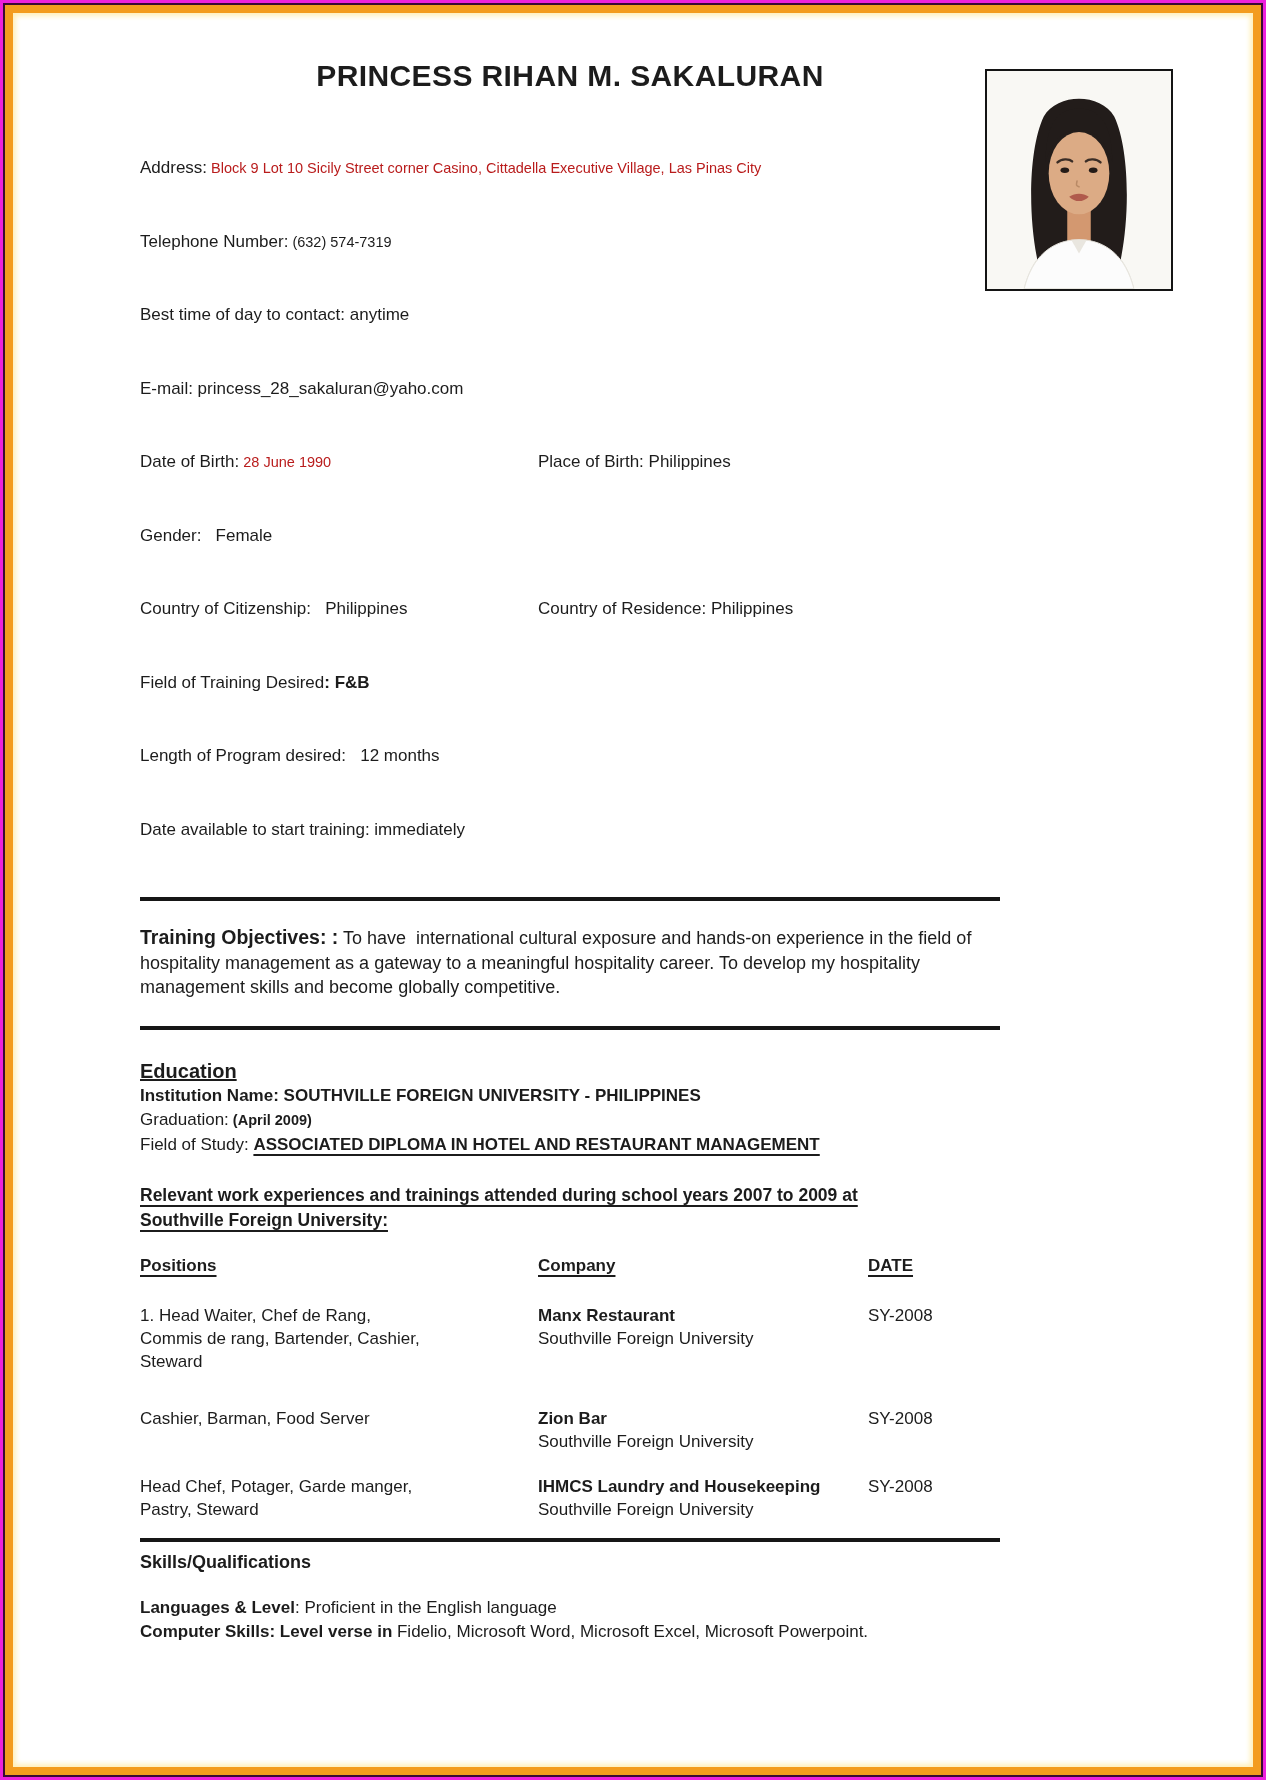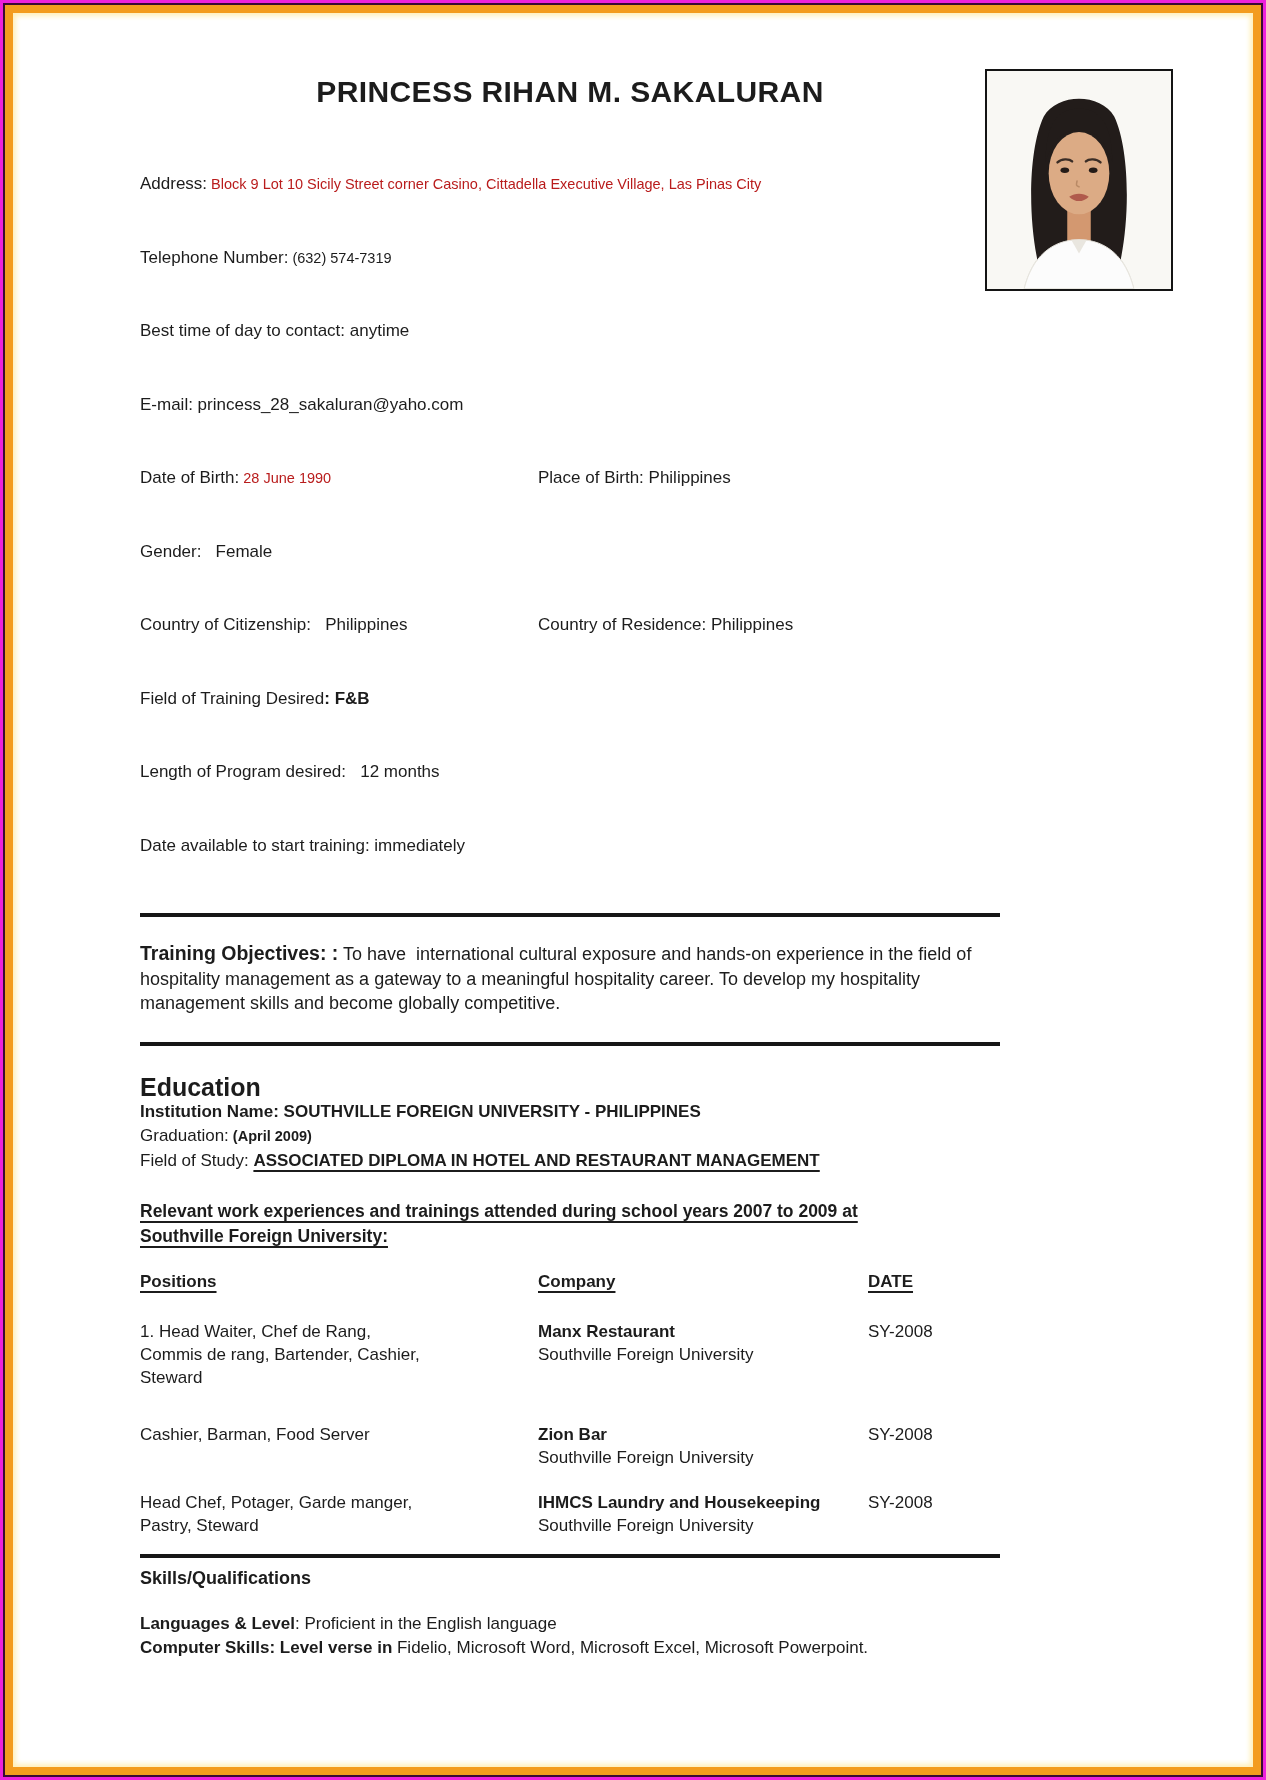--- a/index.html
+++ b/index.html
@@ -5,21 +5,21 @@
   * { box-sizing: border-box; }
   html,body { margin:0; padding:0; background:#ffffff; }
 
   .frame-magenta { width:1266px; height:1780px; background:#ee21dc; padding:3px; }
   .frame-black   { width:100%; height:100%; background:#3a0a33; padding:2px; }
   .frame-orange  { width:100%; height:100%; background:#f39c1f; padding:8px; }
 
   .page {
     position:relative; width:100%; height:100%; background:#ffffff;
     box-shadow: inset 0 0 5px 3px #fff0bb;
-    padding:62px 253px 0 127px;
+    padding:46px 253px 0 127px;
     font-family:"Liberation Sans", sans-serif;
     color:#1c1c1c;
     overflow:hidden;
   }
 
   .title { margin:0; font-size:30px; line-height:34px; font-weight:bold; text-align:center; letter-spacing:.4px; }
 
   .contact { margin-top:14px; font-size:17px; line-height:24.5px; white-space:pre-wrap; }
   .row2 { display:flex; }
   .c1  { width:398px; flex:none; }
@@ -28,21 +28,21 @@
   .b    { font-weight:bold; }
 
   .rule { border:none; border-top:4px solid #161616; margin:6px 0 0 0; }
   .rule-2 { margin-top:26px; }
   .rule-3 { margin-top:17px; }
 
   .objectives { margin:24px 0 0; font-size:18px; line-height:24.5px; white-space:pre-wrap; }
   .obj-label  { font-weight:bold; font-size:19.5px; }
 
   .education { margin-top:28px; font-size:17px; line-height:24.5px; }
-  .edu-heading { font-weight:bold; font-size:25px; line-height:26px; }
+  .edu-heading { font-weight:bold; font-size:20px; line-height:26px;text-decoration:underline; }
   .edu-c1 { width:465px; flex:none; }
   .u2 { text-decoration:underline; text-decoration-thickness:2px; text-underline-offset:4px; }
 
   .work-heading {
     margin-top:26px; font-weight:bold; font-size:17.5px; line-height:24.5px;
     white-space:pre-line; text-decoration:underline; text-decoration-thickness:2px; text-underline-offset:4px;
   }
 
   .wtable { margin-top:22px; font-size:17px; }
   .whead  { display:flex; font-weight:bold; line-height:24.5px; }

